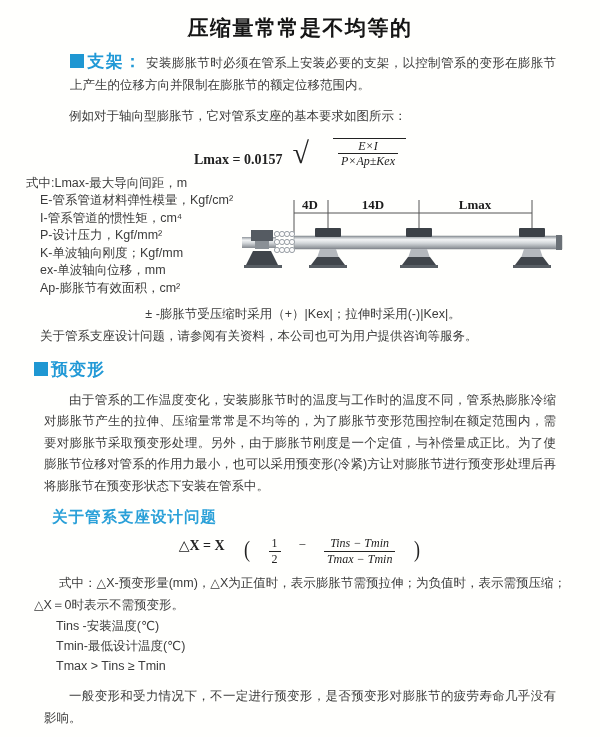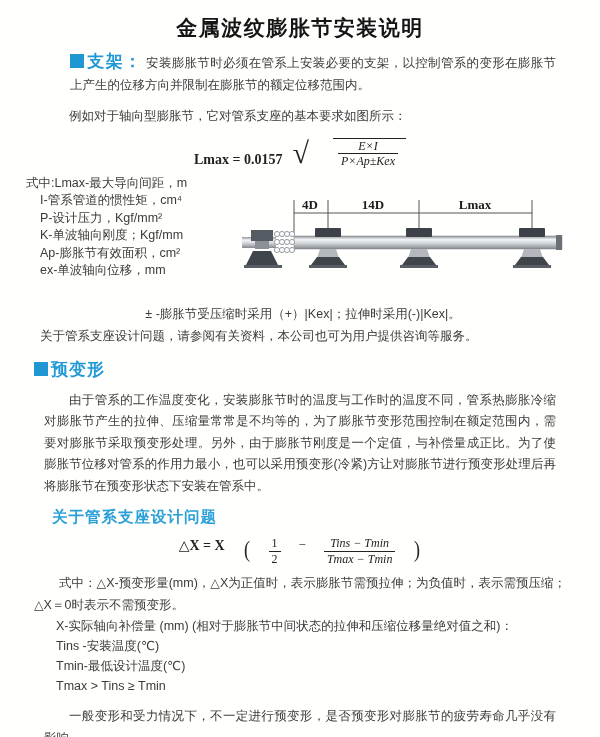--- a/index.html
+++ b/index.html
@@ -68,21 +68,21 @@
   .formula2 .frac{font-size:12px;}
 
   .var2-line{font-size:12.5px;line-height:20px;margin-left:22px;}
   p.explain{margin:2px 0 0 0;}
 </style>
 </head>
 <body>
 
 <div class="page">
 
-  <h1 class="doc-title">金属波纹膨胀节安装说明</h1>
+  <h1 class="doc-title">压缩量常常是不均等的</h1>
 
   <p class="body hang">
     <span class="sec-head"><span class="sq"></span><span class="sec-title">支架：</span></span>
     <span class="inline-body">安装膨胀节时必须在管系上安装必要的支架，以控制管系的变形在膨胀节上产生的位移方向并限制在膨胀节的额定位移范围内。</span>
   </p>
   <p class="body indent">例如对于轴向型膨胀节，它对管系支座的基本要求如图所示：</p>
 
   <div class="formula formula1">
     <span class="f-bold">Lmax = 0.0157</span>
     <span class="sqrt">
@@ -91,25 +91,26 @@
         <span class="frac it">
           <span class="num">E×I</span>
           <span class="den">P×Ap±Kex</span>
         </span>
       </span>
     </span>
   </div>
 
   <div class="vars-zone">
     <div class="var-line first">式中:Lmax-最大导向间距，m</div>
+    <div class="var-line">E-管系管道材料弹性模量，Kgf/cm²</div>
     <div class="var-line">I-管系管道的惯性矩，cm⁴</div>
     <div class="var-line">P-设计压力，Kgf/mm²</div>
     <div class="var-line">K-单波轴向刚度；Kgf/mm</div>
+    <div class="var-line">ex-单波轴向位移，mm</div>
     <div class="var-line">Ap-膨胀节有效面积，cm²</div>
-    <div class="var-line">ex-单波轴向位移，mm</div>
 
     <svg class="diagram" width="332" height="80" viewBox="0 0 332 80">
       <defs>
         <linearGradient id="pipeGrad" x1="0" y1="0" x2="0" y2="1">
           <stop offset="0" stop-color="#8f959b"></stop>
           <stop offset="0.28" stop-color="#f2f4f5"></stop>
           <stop offset="0.55" stop-color="#d3d7da"></stop>
           <stop offset="1" stop-color="#84898f"></stop>
         </linearGradient>
       </defs>
@@ -197,20 +198,19 @@
       <span class="frac it">
         <span class="num">Tins − Tmin</span>
         <span class="den">Tmax − Tmin</span>
       </span>
       <span class="bigparen">)</span>
     </span>
   </div>
 
   <p class="body indent explain">式中：△X-预变形量(mm)，△X为正值时，表示膨胀节需预拉伸；为负值时，表示需预压缩；△X＝0时表示不需预变形。</p>
 
-  <div class="var2-line">X-实际轴向补偿量 (mm) (相对于膨胀节中间状态的拉伸和压缩位移量绝对值之和)：</div>
   <div class="var2-line">Tins -安装温度(℃)</div>
   <div class="var2-line">Tmin-最低设计温度(℃)</div>
   <div class="var2-line">Tmax &gt; Tins ≥ Tmin</div>
 
   <p class="body indent">一般变形和受力情况下，不一定进行预变形，是否预变形对膨胀节的疲劳寿命几乎没有影响。</p>
 
 </div>
 
 </body></html>

